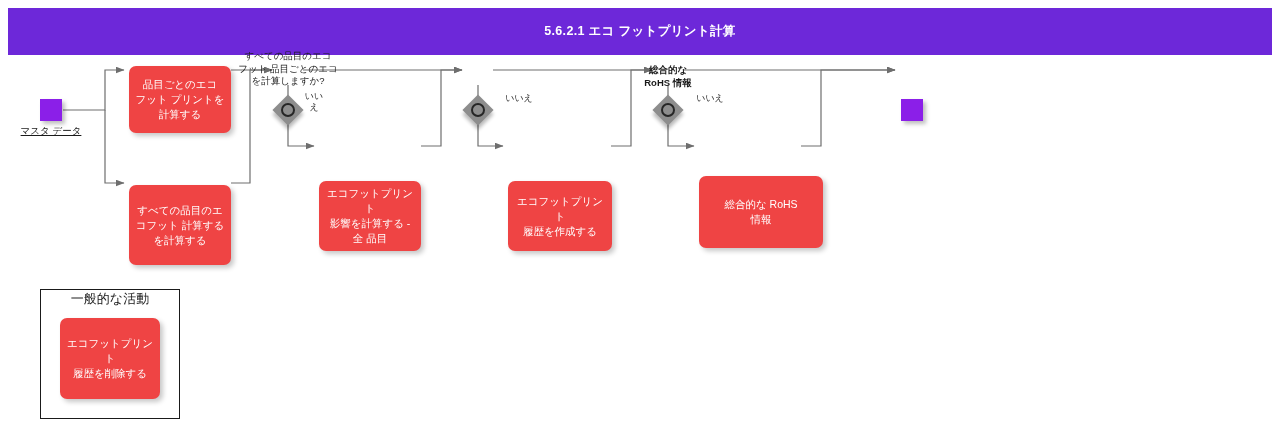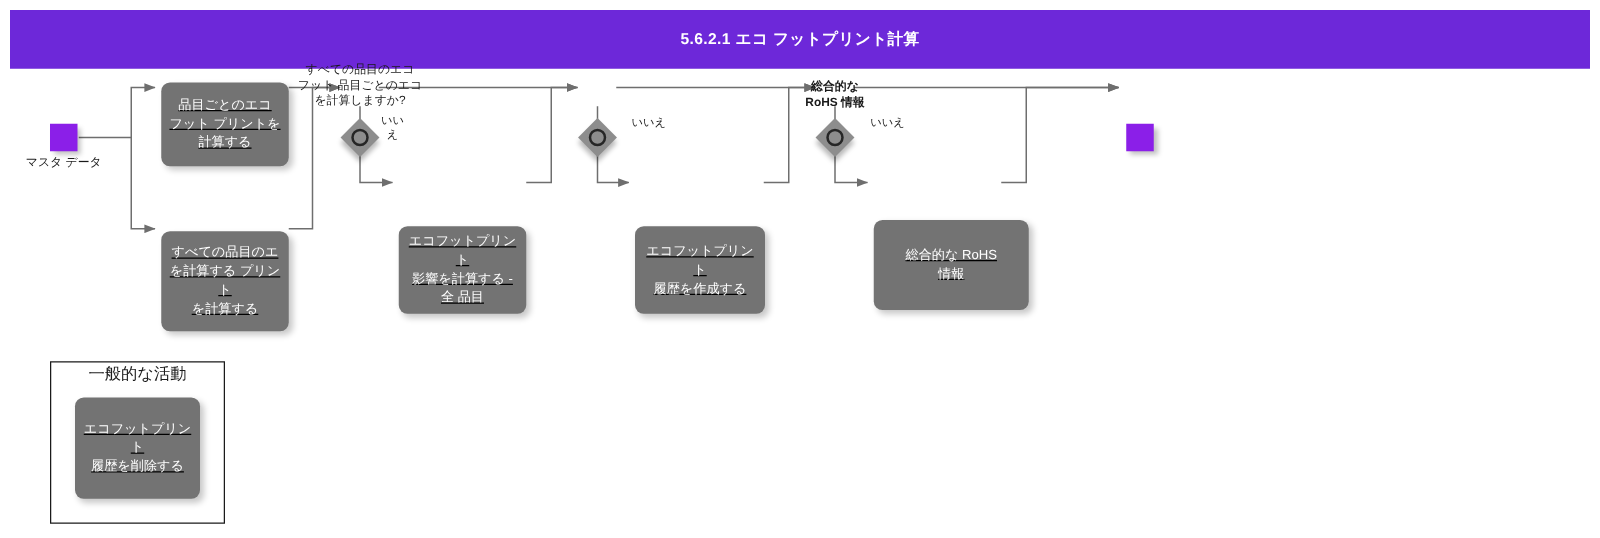--- a/index.html
+++ b/index.html
@@ -52,28 +52,27 @@
     pointer-events: none;
   }
 
   
   .node {
     position: absolute;
     box-sizing: border-box;
   }
 
   .task {
-    background: #737373;
+    background: #ef4444;
     border-radius: 7px;
     box-shadow: 3px 3px 5px rgba(0,0,0,0.22);
     display: flex;
     align-items: center;
     justify-content: center;
     text-align: center;
-    text-decoration: underline;
   }
   .task .task-label {
     color: #ffffff;
     font-size: 10.5px;
     line-height: 15px;
     padding: 0 6px;
     white-space: pre-line;
   }
 
   .data-obj {
@@ -190,31 +189,31 @@
 
       <path d="M683,29 L895,29"></path>
 
       <path d="M668,44 L668,105 L694,105"></path>
 
       <path d="M801,105 L821,105 L821,29 L895,29"></path>
     </g>
   </svg>
 
   <div class="node data-obj" style="left:40px; top:58px;"></div>
-  <div class="data-caption" style="left:5px; top:83px; width:92px;">マスタ データ</div>
+  <div class="data-caption" style="left:5px; top:83px; width:92px;text-decoration:underline;">マスタ データ</div>
 
   <div class="node task" style="left:129px; top:25px; width:102px; height:67px;">
     <span class="task-label">品目ごとのエコ
 フット プリントを
 計算する</span>
   </div>
 
   <div class="node task" style="left:129px; top:144px; width:102px; height:80px;">
     <span class="task-label">すべての品目のエ
-を計算する プリント
+コフット 計算する
 を計算する</span>
   </div>
 
   <div class="gw-label" style="left:218px; top:9px; width:140px;">すべての品目のエコ
 フット 品目ごとのエコ
 を計算しますか?</div>
   <div class="gateway" style="left:273px; top:54px;">
     <div class="gw-diamond"></div>
     <div class="gw-ring"></div>
   </div>

